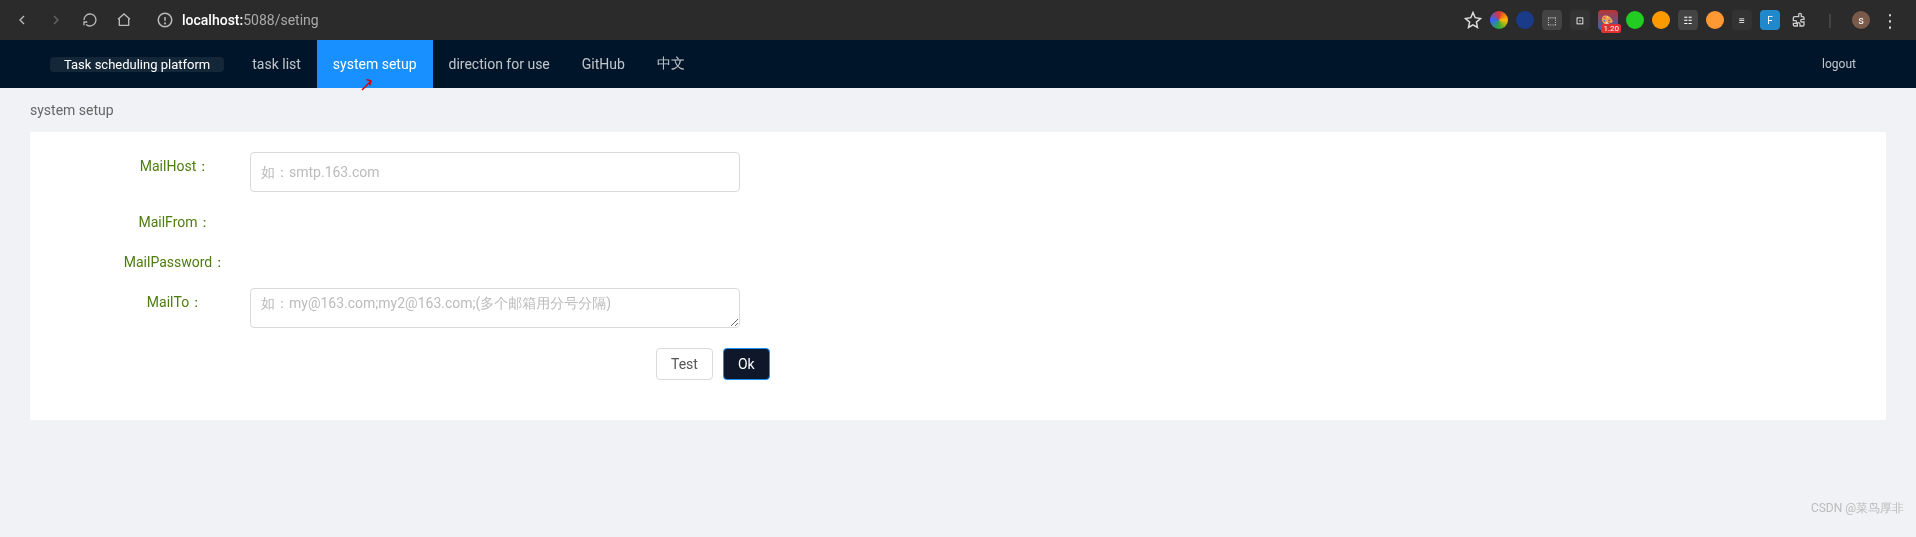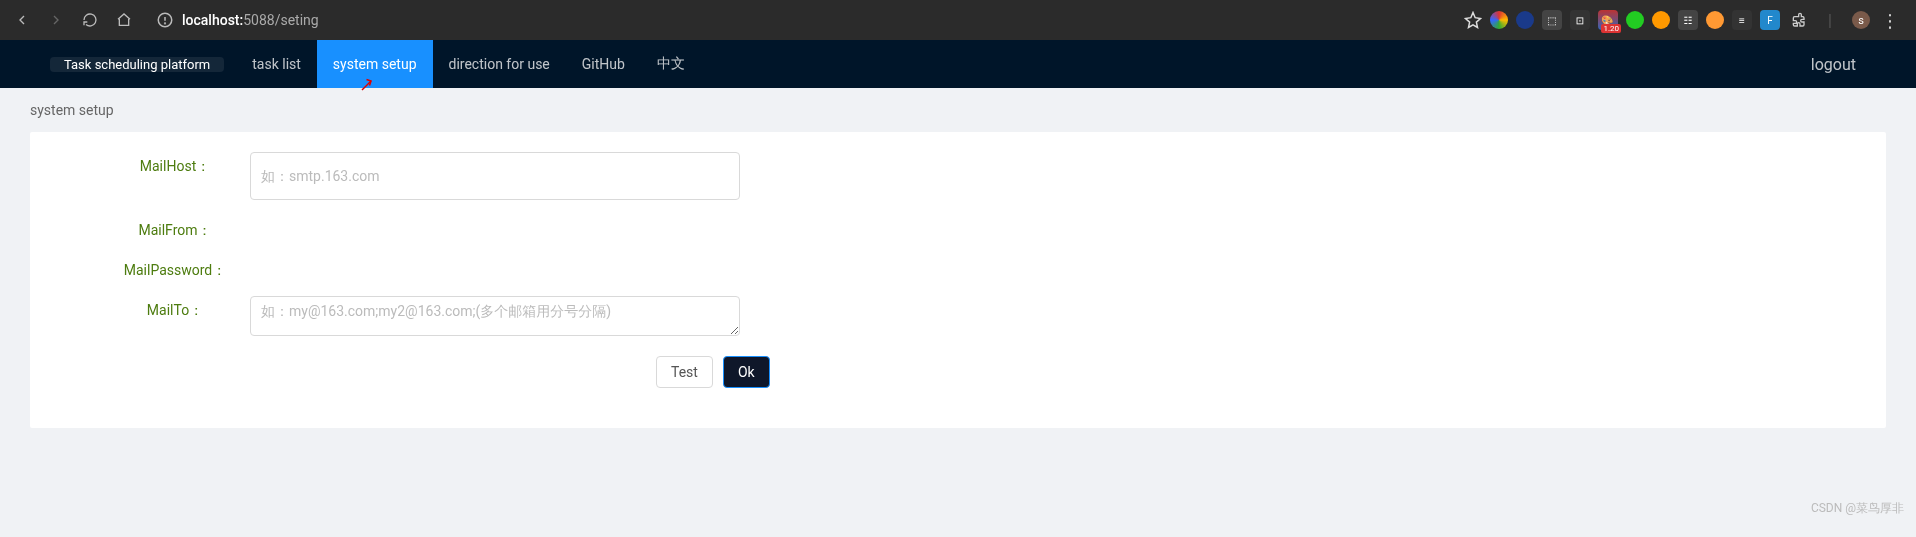--- a/index.html
+++ b/index.html
@@ -23,41 +23,41 @@
     .ext-badge { position: absolute; bottom: -3px; right: -3px; background: #d33; color: #fff; font-size: 8px; padding: 0 2px; border-radius: 2px; }
     .menu-dots { color: #ddd; font-size: 18px; width: 24px; text-align: center; cursor: pointer; }
 
     
     .app-header { background: #001529; height: 48px; display: flex; align-items: center; padding: 0 50px; }
     .brand { background: rgba(255,255,255,0.08); color: #fff; padding: 0 14px; border-radius: 4px; font-size: 13px; margin-right: 12px; }
     .nav-tabs { display: flex; height: 100%; position: relative; }
     .nav-tab { display: flex; align-items: center; padding: 0 16px; color: rgba(255,255,255,0.75); font-size: 14px; cursor: pointer; position: relative; }
     .nav-tab.active { background: #1890ff; color: #fff; }
     .header-spacer { flex: 1; }
-    .logout { color: rgba(255,255,255,0.75); font-size: 16px; cursor: pointer; padding: 0 10px; }
+    .logout { color: rgba(255,255,255,0.75); font-size: 12px; cursor: pointer; padding: 0 10px; }
     .arrow-annot { position: absolute; bottom: -8px; left: 42px; }
     .arrow-annot svg { width: 18px; height: 18px; }
 
     
     .breadcrumb { padding: 14px 30px; color: #666; font-size: 14px; background: #f0f2f5; }
 
     
     .card { background: #fff; margin: 0 30px; border-radius: 2px; padding: 20px 30px 40px 30px; display: flex; }
 
     
     .side-tabs { width: 150px; border-right: none; }
     .side-tab { padding: 12px 16px; font-size: 14px; color: #555; cursor: pointer; text-align: right; border-right: 1px solid #e8e8e8; }
     .side-tab.active { color: #1890ff; border-right: 2px solid #1890ff; }
 
     
     .form { flex: 0 0 auto; padding-left: 40px; width: 760px; }
     .form-row { display: flex; align-items: flex-start; margin-bottom: 16px; }
     .form-label { width: 150px; text-align: center; padding-top: 6px; font-size: 14px; color: #4d7c0f; }
     .form-control { flex: 1; }
-    .input { width: 490px; height: 48px; border: 1px solid #d9d9d9; border-radius: 4px; padding: 0 10px; font-size: 14px; color: #333; }
+    .input { width: 490px; height: 40px; border: 1px solid #d9d9d9; border-radius: 4px; padding: 0 10px; font-size: 14px; color: #333; }
     .input::placeholder { color: #bbb; }
     .textarea { width: 490px; height: 40px; border: 1px solid #d9d9d9; border-radius: 4px; padding: 6px 10px; font-size: 14px; color: #333; resize: both; }
     .textarea::placeholder { color: #bbb; }
     .btn-row { display: flex; gap: 10px; margin-left: 150px; padding-left: 406px; width: 640px; }
     .btn { height: 32px; padding: 0 14px; border-radius: 4px; font-size: 14px; cursor: pointer; border: 1px solid #d9d9d9; background: #fff; color: #555; }
     .btn.primary { background: #0f172a; border-color: #1890ff; color: #fff; }
 
     .watermark { position: fixed; right: 12px; bottom: 20px; color: #bbb; font-size: 12px; }
   </style>
 </head>

